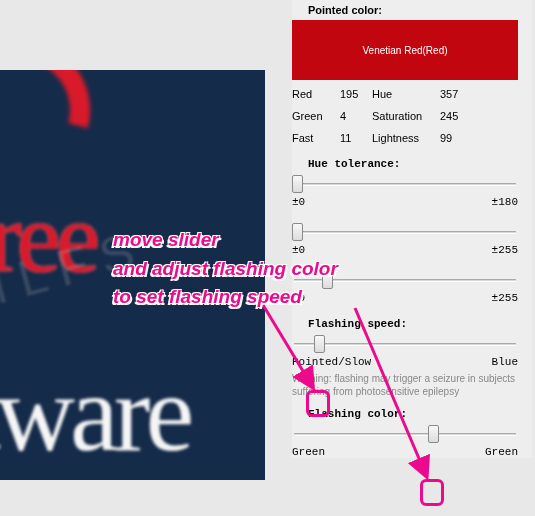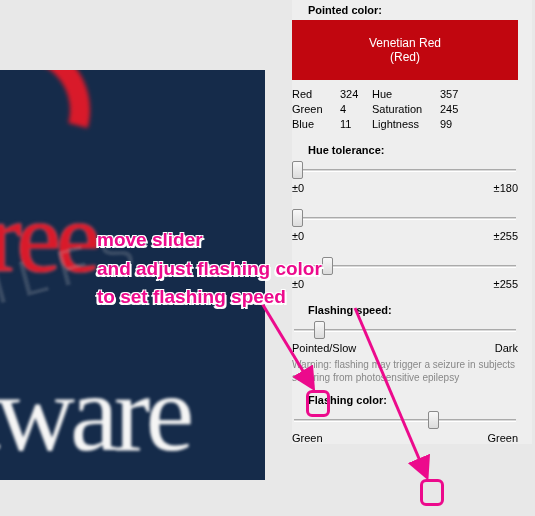--- a/index.html
+++ b/index.html
@@ -81,35 +81,36 @@
     margin-bottom: 4px;
     display: block;
     padding-left: 16px;
   }
   .swatch {
     width: 226px;
     height: 60px;
     background: #c1060f;
     color: #fff;
     display: flex;
-    flex-direction: column;
+    flex-direction: row;
     align-items: center;
     justify-content: center;
-    font-size: 12px;
+    font-size: 10px;
     margin-bottom: 8px;
   }
   .color-grid {
     display: grid;
     grid-template-columns: 48px 32px 68px 32px;
-    row-gap: 3px;
+    row-gap: 10px;
     font-size: 11px;
     margin-bottom: 14px;
   }
   .slider-section {
     margin-bottom: 14px;
+    font-family: Liberation Mono, monospace;
   }
   .slider-track {
     position: relative;
     width: 226px;
     height: 20px;
     margin: 2px 0;
   }
   .track-line {
     position: absolute;
     left: 2px;
@@ -178,28 +179,28 @@
 </div>
 
 <div class="panel">
   <span class="label-bold">Pointed color:</span>
   <div class="swatch">
     <span>Venetian Red</span>
     <span>(Red)</span>
   </div>
   <div class="color-grid">
     <span>Red</span>
-    <span>324</span>
+    <span>195</span>
     <span>Hue</span>
     <span>357</span>
     <span>Green</span>
     <span>4</span>
     <span>Saturation</span>
     <span>245</span>
-    <span>Blue</span>
+    <span>Fast</span>
     <span>11</span>
     <span>Lightness</span>
     <span>99</span>
   </div>
 
   <div class="slider-section">
     <span class="label-bold">Hue tolerance:</span>
     <div class="slider-track">
       <div class="track-line"></div>
       <div class="thumb" style="left:0px"></div>
@@ -233,40 +234,40 @@
   </div>
 
   <div class="slider-section" style="margin-bottom:4px">
     <span class="label-bold">Flashing speed:</span>
     <div class="slider-track">
       <div class="track-line"></div>
       <div class="thumb" style="left:22px"></div>
     </div>
     <div class="slider-labels">
       <span>Pointed/Slow</span>
-      <span>Dark</span>
+      <span>Blue</span>
     </div>
   </div>
 
   <div class="warning">Warning: flashing may trigger a seizure in subjects suffering from photosensitive epilepsy</div>
 
   <div class="slider-section" style="margin-bottom:0">
     <span class="label-bold">Flashing color:</span>
     <div class="slider-track">
       <div class="track-line"></div>
       <div class="thumb" style="left:136px"></div>
     </div>
     <div class="slider-labels">
       <span>Green</span>
       <span>Green</span>
     </div>
   </div>
 </div>
 
-<div class="annotation" style="left:97px; top:226px;">
+<div class="annotation" style="left:113px; top:226px;font-style:italic;">
   <div>move slider</div>
   <div>and adjust flashing color</div>
   <div>to set flashing speed</div>
 </div>
 
 <div class="highlight-box" style="left:306px; top:390px; width:24px; height:27px;"></div>
 <div class="highlight-box" style="left:420px; top:479px; width:24px; height:27px;"></div>
 
 <svg class="arrow" style="left:0; top:0;" width="535" height="516">
   <defs>

